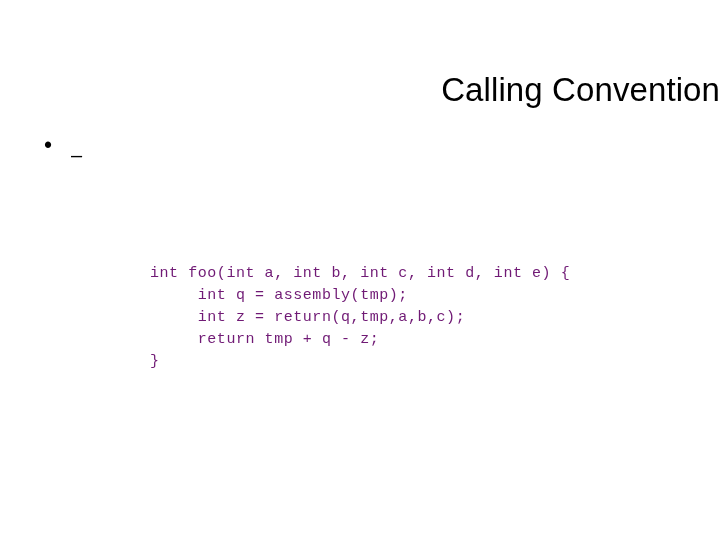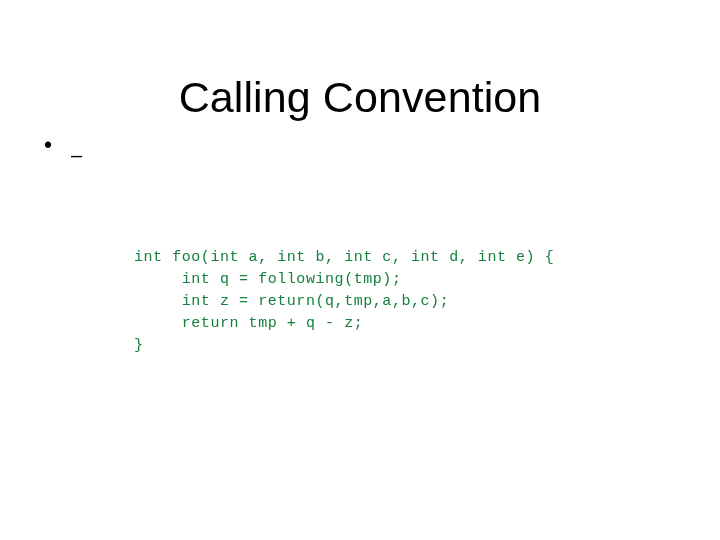--- a/index.html
+++ b/index.html
@@ -21,22 +21,22 @@
     height: 540px;
     background: #ffffff;
   }
 
   
   .slide-title {
     position: absolute;
     left: 0;
     top: 48px;
     width: 720px;
-    text-align: center;
-    font-size: 43px;
+    text-align: right;
+    font-size: 33px;
     font-weight: normal;
     line-height: 40px;
     letter-spacing: 0.1px;
     color: #000000;
     white-space: nowrap;
   }
 
   
   .body-area {
     position: absolute;
@@ -75,25 +75,25 @@
     top: 0;
     font-size: 20px;
     line-height: 26px;
   }
 
   
   .code-block {
     position: absolute;
     left: 134px;
     top: 247px;
-    margin: 0;
+    margin: 16px;
     font-family: "Liberation Mono", "DejaVu Sans Mono", monospace;
     font-size: 15px;
     line-height: 22px;
-    color: #15803d;
+    color: #701a75;
     white-space: pre;
     letter-spacing: 0.55px;
   }
   .code-line {
     display: block;
     white-space: pre;
   }
 </style>
 </head>
 <body>
@@ -107,15 +107,15 @@
     <p class="bullet-l1">
       <span class="marker">•</span>
     </p>
 
     <p class="bullet-l2">
       <span class="marker">–</span>
     </p>
 
   </div>
 
-  <pre class="code-block"><span class="code-line">int foo(int a, int b, int c, int d, int e) {</span><span class="code-line">     int q = following(tmp);</span><span class="code-line">     int z = return(q,tmp,a,b,c);</span><span class="code-line">     return tmp + q - z;</span><span class="code-line">}</span></pre>
+  <pre class="code-block"><span class="code-line">int foo(int a, int b, int c, int d, int e) {</span><span class="code-line">     int q = assembly(tmp);</span><span class="code-line">     int z = return(q,tmp,a,b,c);</span><span class="code-line">     return tmp + q - z;</span><span class="code-line">}</span></pre>
 
 </div>
 
 </body></html>

